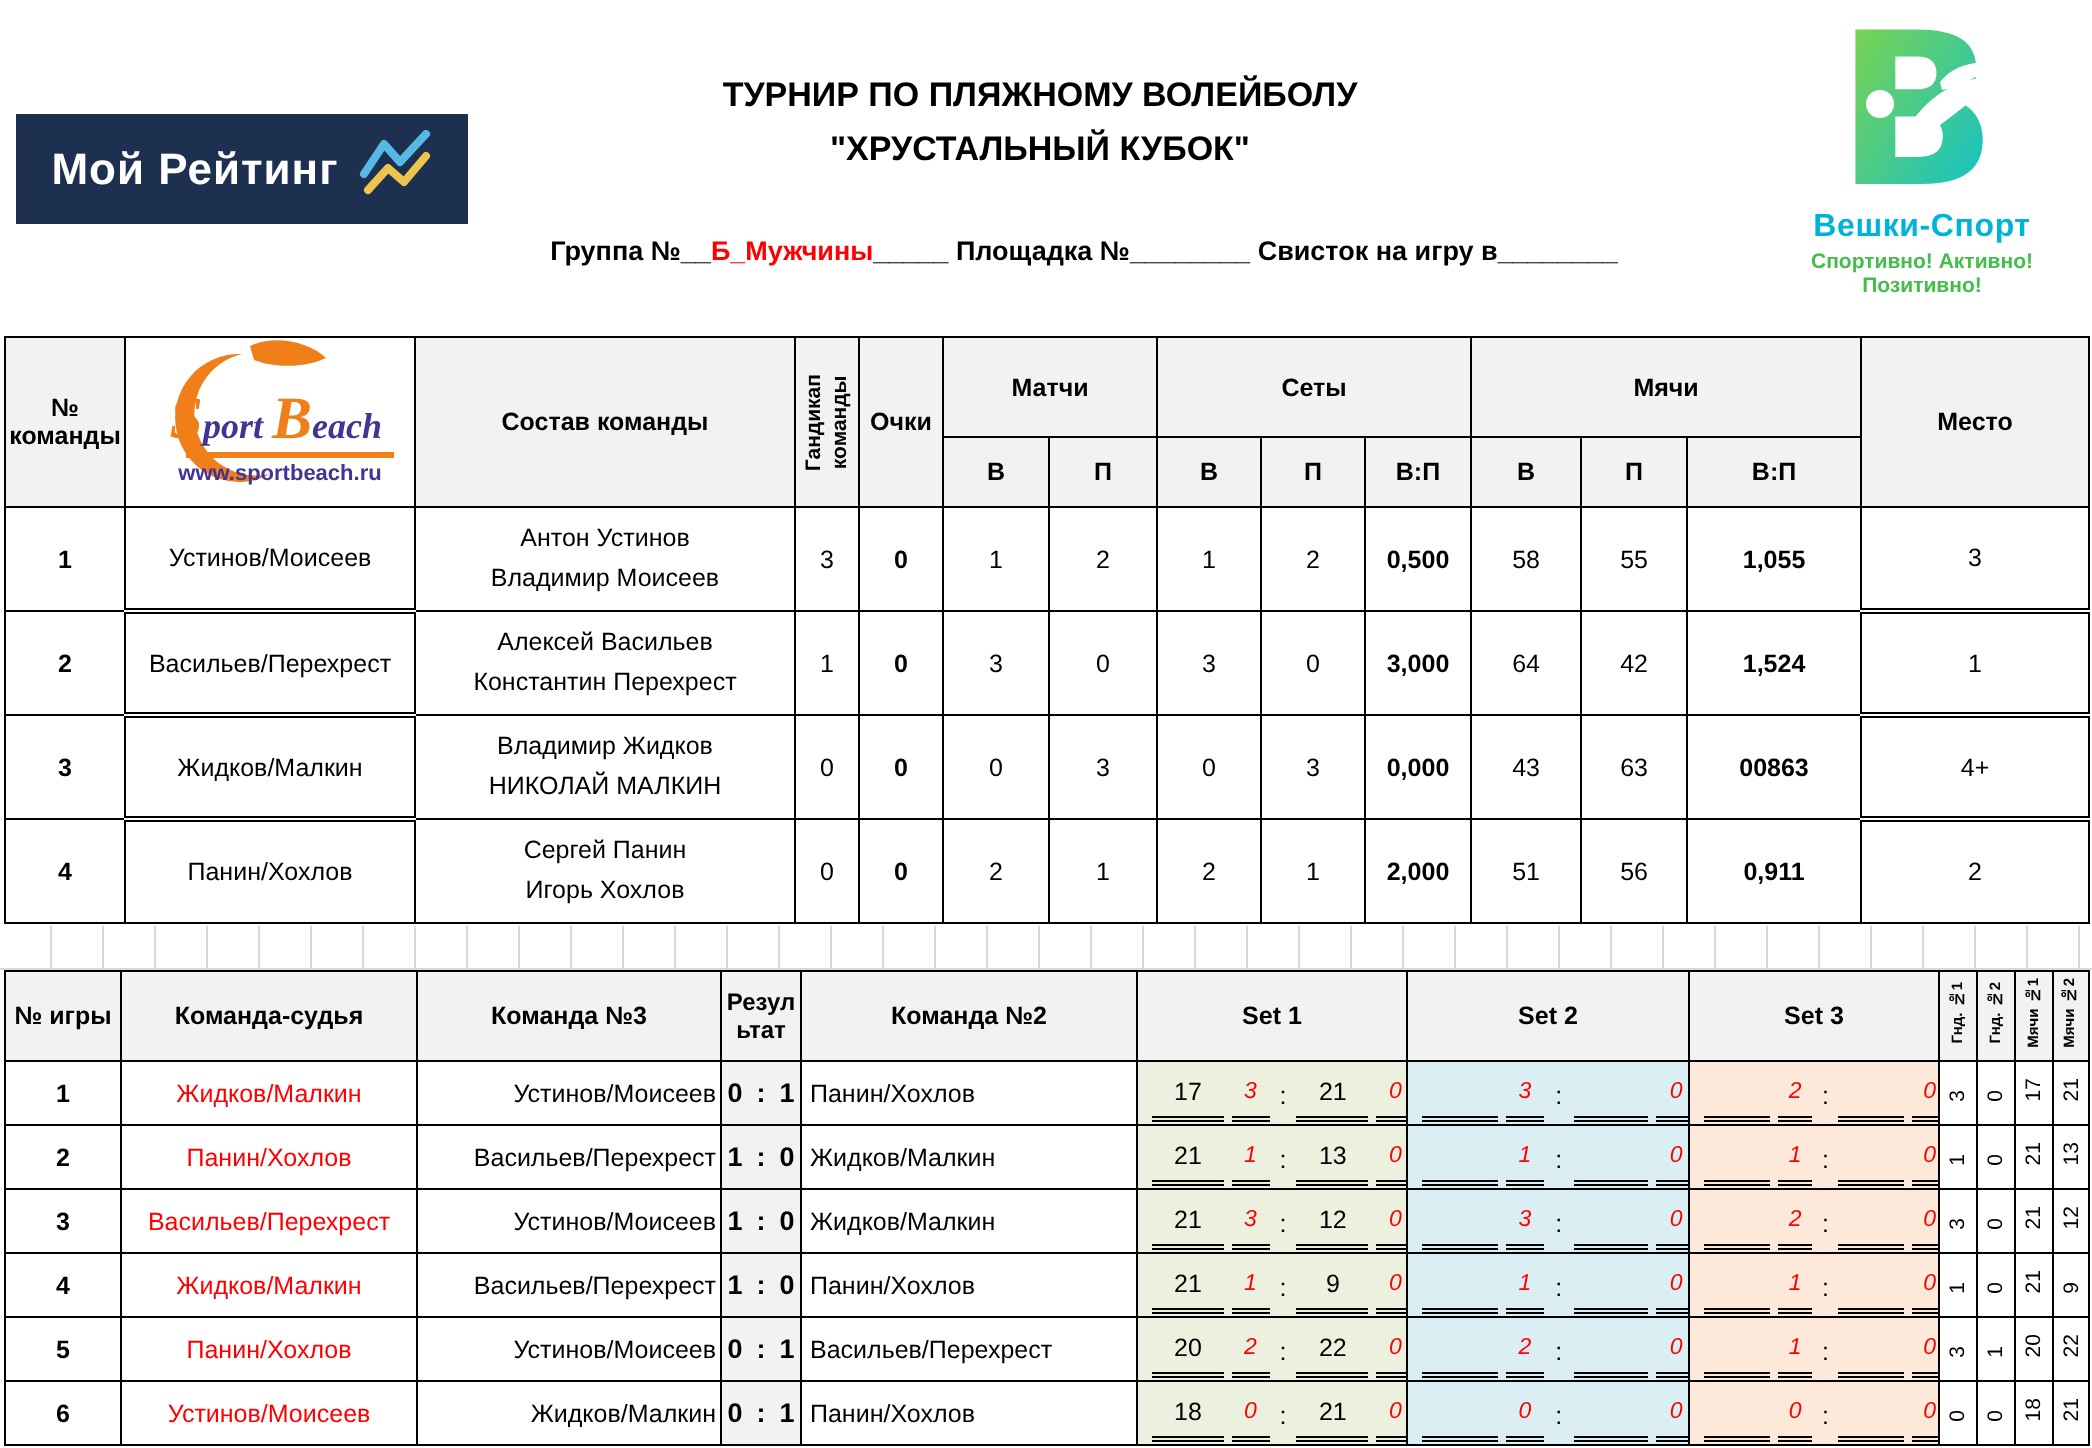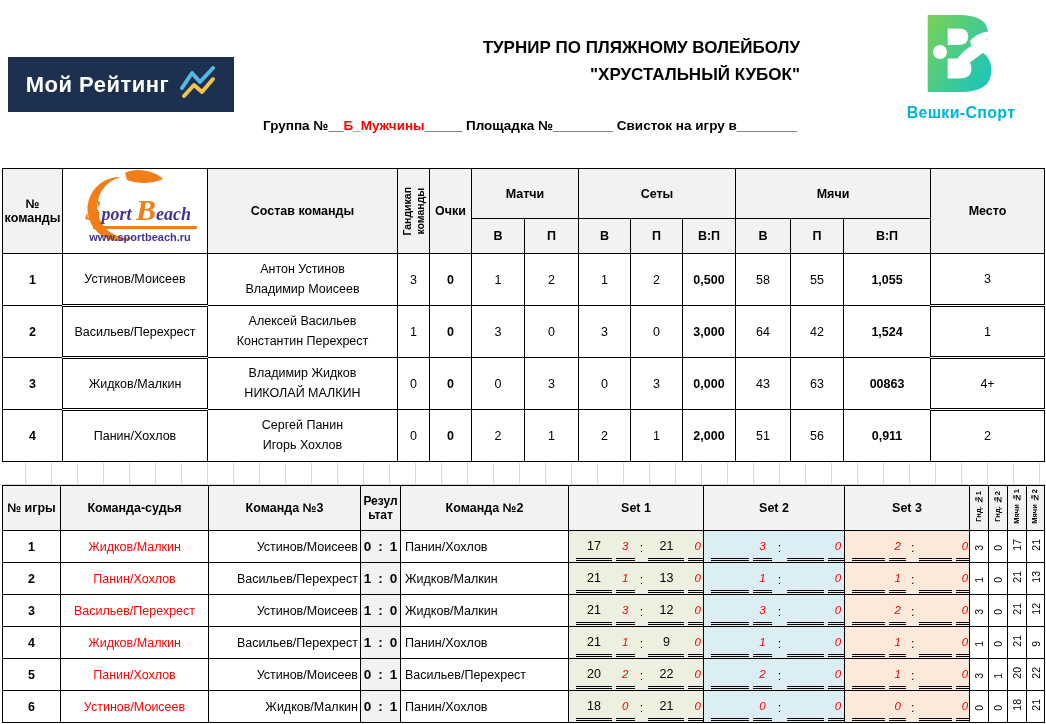--- a/index.html
+++ b/index.html
@@ -1,22 +1,22 @@
 <!DOCTYPE html>
 <html><head>
 <meta charset="utf-8">
 <style>
   *{box-sizing:border-box;margin:0;padding:0}
   html,body{width:1046px;height:724px;background:#fff;font-family:"Liberation Sans",sans-serif;position:relative;overflow:hidden}
 
   
   .logo-left{position:absolute;left:8px;top:57px;width:226px;height:55px;background:#1d3050;display:flex;align-items:center;justify-content:center;gap:9px}
   .logo-left .txt{color:#fff;font-weight:bold;font-size:22px;letter-spacing:.5px}
-  .title{position:absolute;left:240px;top:34px;width:560px;text-align:right;font-weight:bold;font-size:17px;line-height:1.6;color:#000}
-  .groupline{position:absolute;left:240px;top:118px;width:580px;text-align:center;font-weight:bold;font-size:13.5px;white-space:nowrap}
+  .title{position:absolute;left:240px;top:34px;width:560px;text-align:center;font-weight:bold;font-size:17px;line-height:1.6;color:#000}
+  .groupline{position:absolute;left:252px;top:118px;width:580px;text-align:center;font-weight:bold;font-size:13.5px;white-space:nowrap}
   .groupline .red{color:#f00}
   .logo-right{position:absolute;left:880px;top:4px;width:162px;text-align:center}
   .vname{font-weight:bold;font-size:16px;color:#00b4d8;letter-spacing:.3px;margin-top:-2px}
   .vtag{font-weight:bold;font-size:10.5px;color:#44bd4a;margin-top:2px}
 
   
   table{border-collapse:collapse;table-layout:fixed}
   .t1,.t2{position:absolute;left:2px;width:1042px;border:1px solid #000000}
   .t1 th,.t1 td,.t2 th,.t2 td{border:1px solid #000;text-align:center;vertical-align:middle;overflow:hidden;padding:0}
   .t1 thead th,.t2 thead th{background:#f2f2f2;font-weight:bold;font-size:12.5px}
@@ -96,20 +96,21 @@
             <stop offset="1" stop-color="#00c0dc"></stop>
         </linearGradient>
       </defs>
       <text x="22" y="88" font-size="106" font-weight="bold" font-family="DejaVu Sans, sans-serif" fill="url(#vg)">В</text>
       <circle cx="44" cy="48" r="7" fill="#fff"></circle>
       <path d="M56,64 C64,46 84,33 102,35 C92,46 74,58 62,68 Z" fill="#fff"></path>
       <path d="M74,37 C80,29 92,26 99,28 C94,35 82,40 75,41 Z" fill="#fff"></path>
     </svg>
   </span>
   <div class="vname">Вешки-Спорт</div>
+  <div class="vtag">Спортивно! Активно! Позитивно!</div>
 </div>
 
 <table class="t1">
   <colgroup>
     <col style="width:60px">
       <col style="width:145px">
       <col style="width:190px">
       <col style="width:32px">
     <col style="width:42px">
       <col style="width:53px">

